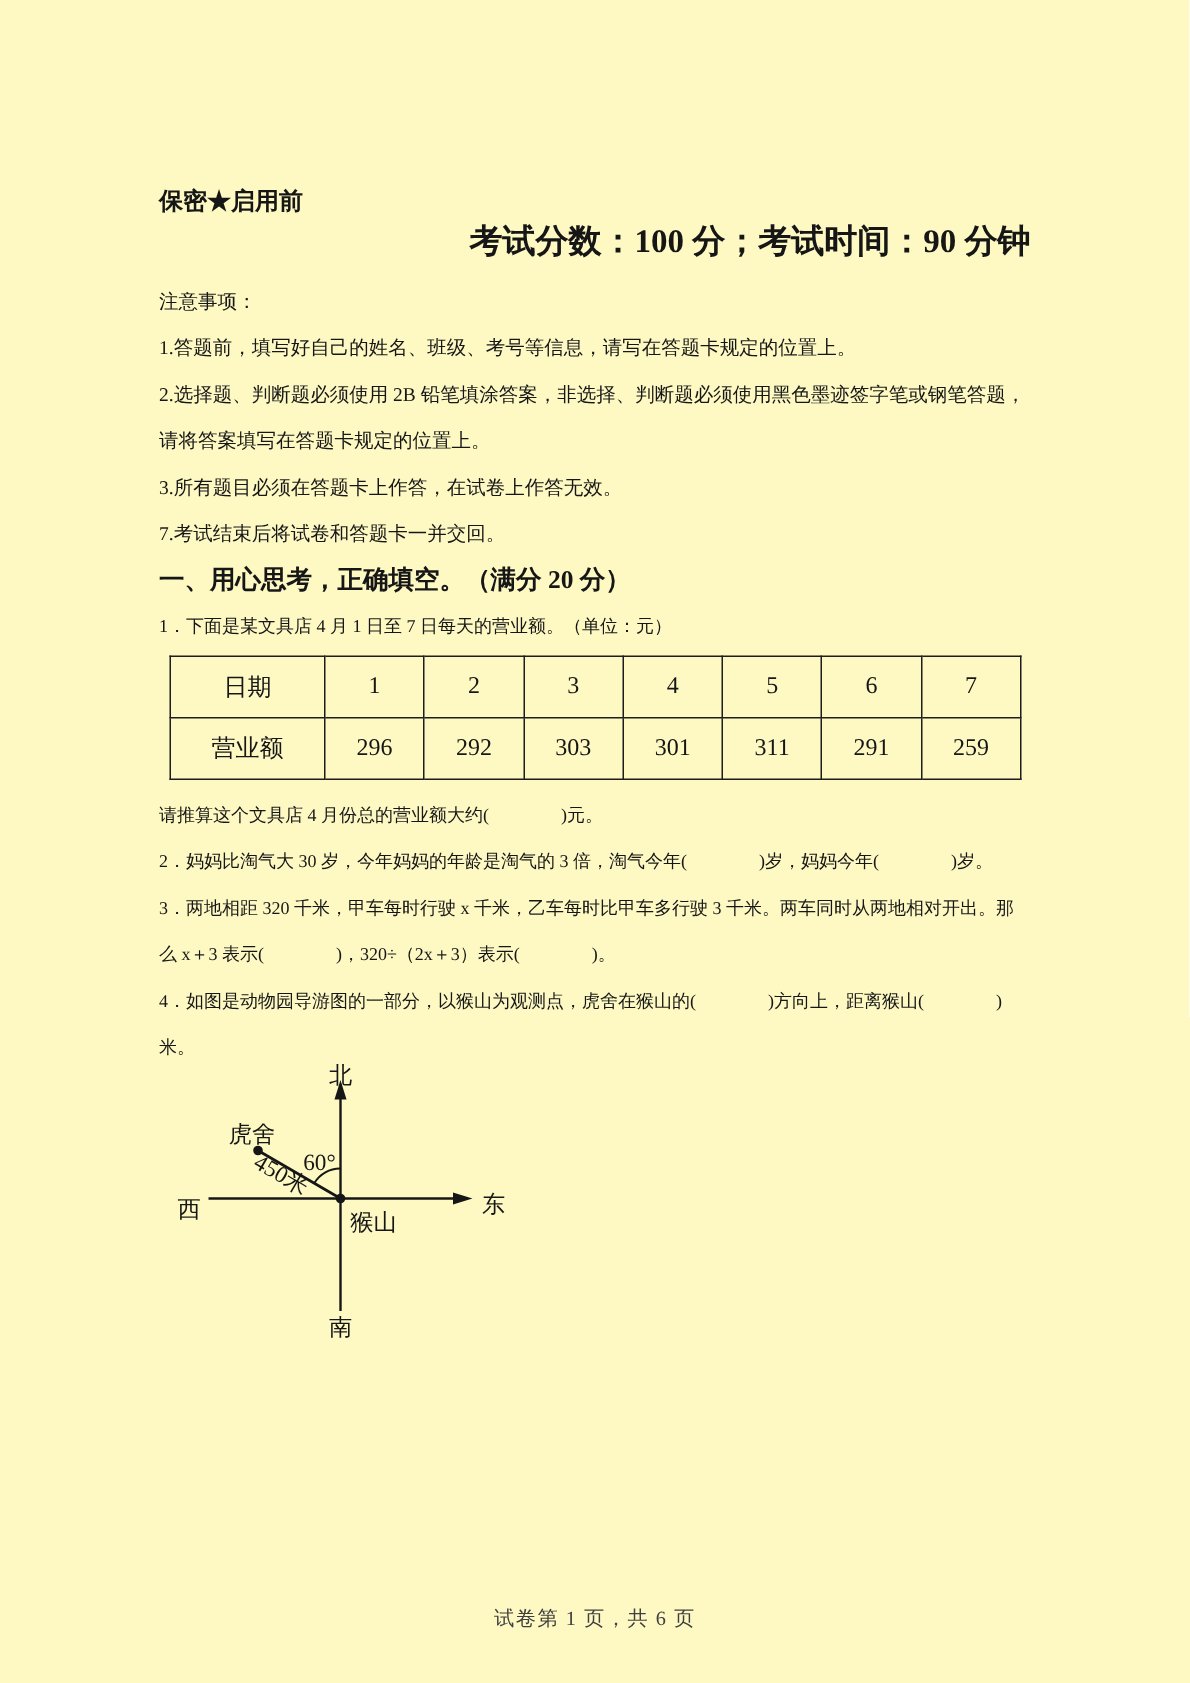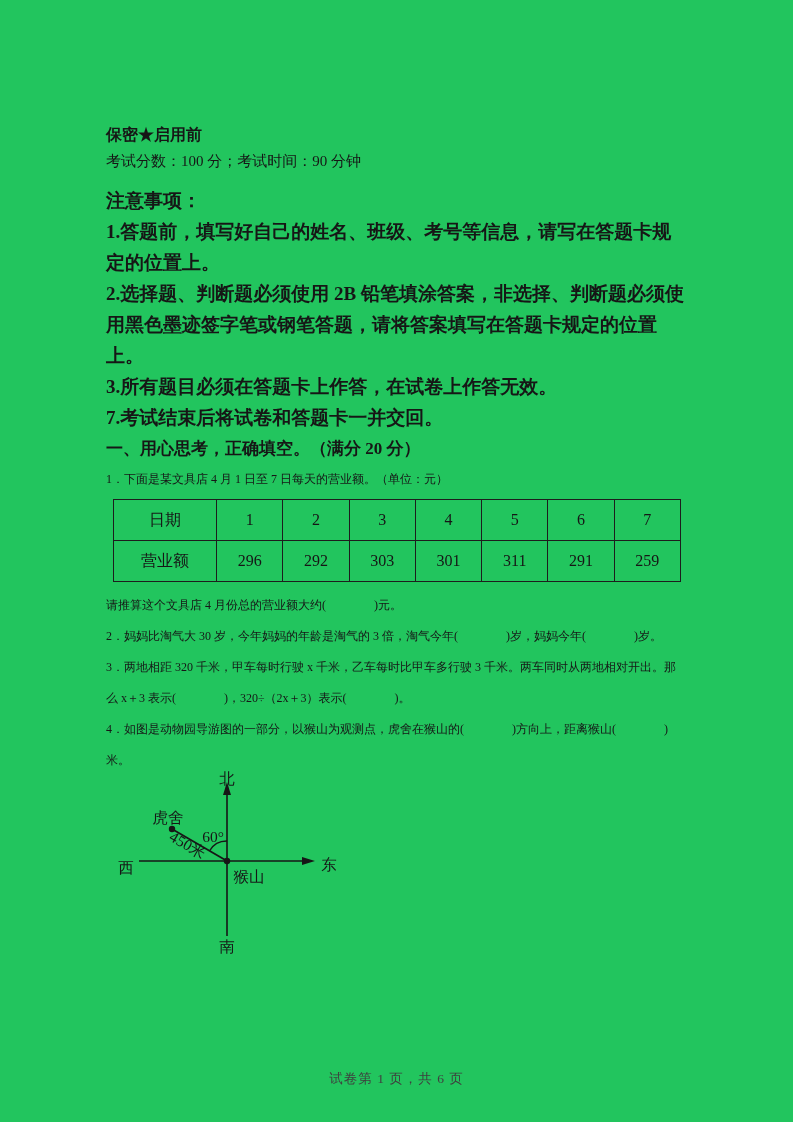--- a/index.html
+++ b/index.html
@@ -1,19 +1,19 @@
 <!DOCTYPE html>
 <html><head>
 <meta charset="utf-8">
 <style>
   html,body{margin:0;padding:0;background:#fff;}
   #page{
     position:relative;
     width:793px;height:1122px;
-    background:#22c55e;
+    background:#fef9c3;
     font-family:"Liberation Serif","DejaVu Serif",serif;
     color:#161616;
     overflow:hidden;
   }
   .content{
     position:absolute;
     left:106px;top:0;
     width:581px;
   }
   .classification{
@@ -24,29 +24,29 @@
   }
   .exam-title{
     margin:20px 8px 0 8px;
     text-align:center;
     font-size:22.5px;
     font-weight:bold;
     line-height:41px;
   }
   .exam-meta{
     margin-top:4px;
-    text-align:left;
-    font-size:15px;
-    font-weight:normal;
+    text-align:right;
+    font-size:22px;
+    font-weight:bold;
     line-height:24px;
   }
   .notice{
     margin-top:12px;
-    font-size:19px;
-    font-weight:bold;
+    font-size:13px;
+    font-weight:normal;
     line-height:31px;
   }
   .notice p{margin:0;}
   .section-heading{
     font-size:17px;
     font-weight:bold;
     line-height:31px;
     margin:0;
   }
   .q{

